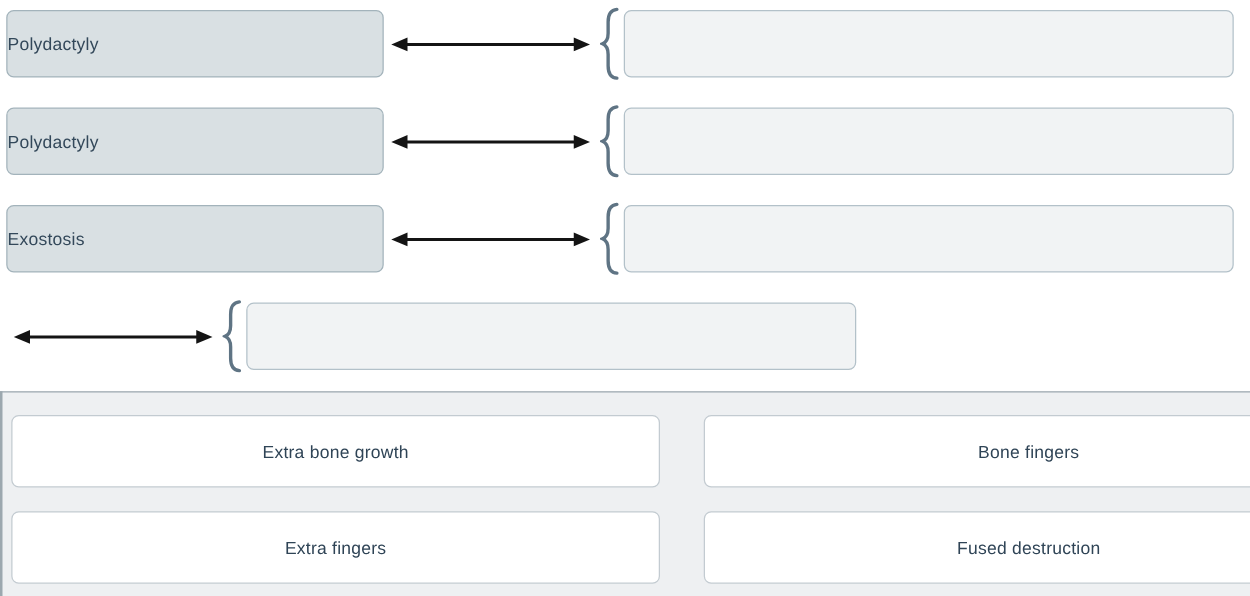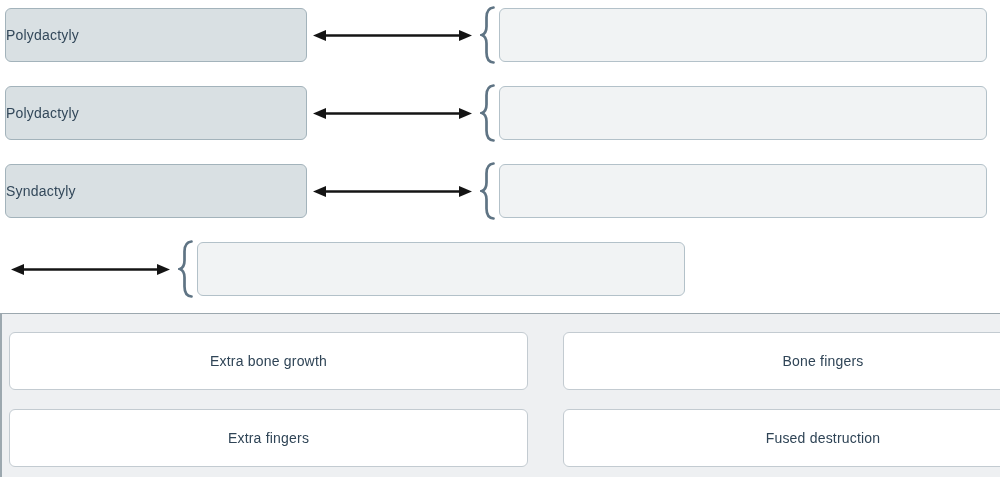--- a/index.html
+++ b/index.html
@@ -117,21 +117,21 @@
     <div class="brace-cell">
       <svg width="16" height="60" viewBox="0 0 16 60">
         <path d="M 13.5 2.5 C 8 3 6.5 7 6.5 12.5 L 6.5 21.5 C 6.5 26.5 5 28.8 2 30 C 5 31.2 6.5 33.5 6.5 38.5 L 6.5 47.5 C 6.5 53 8 57 13.5 57.5" stroke="#5f7484" stroke-width="2.7" fill="none" stroke-linecap="round"></path>
       </svg>
     </div>
     <div class="drop-zone"></div>
   </div>
 
   <div class="match-row">
     <div class="term-box">
-      <span>Syndactyly</span>
+      <span>Exostosis</span>
     </div>
     <div class="arrow-cell">
       <svg width="171" height="53" viewBox="0 0 171 53">
         <line x1="15" y1="26.5" x2="159" y2="26.5" stroke="#141414" stroke-width="2.4"></line>
         <polygon points="6,26.5 19,21 19,32" fill="#141414"></polygon>
         <polygon points="165,26.5 152,21 152,32" fill="#141414"></polygon>
       </svg>
     </div>
     <div class="brace-cell">
       <svg width="16" height="60" viewBox="0 0 16 60">

